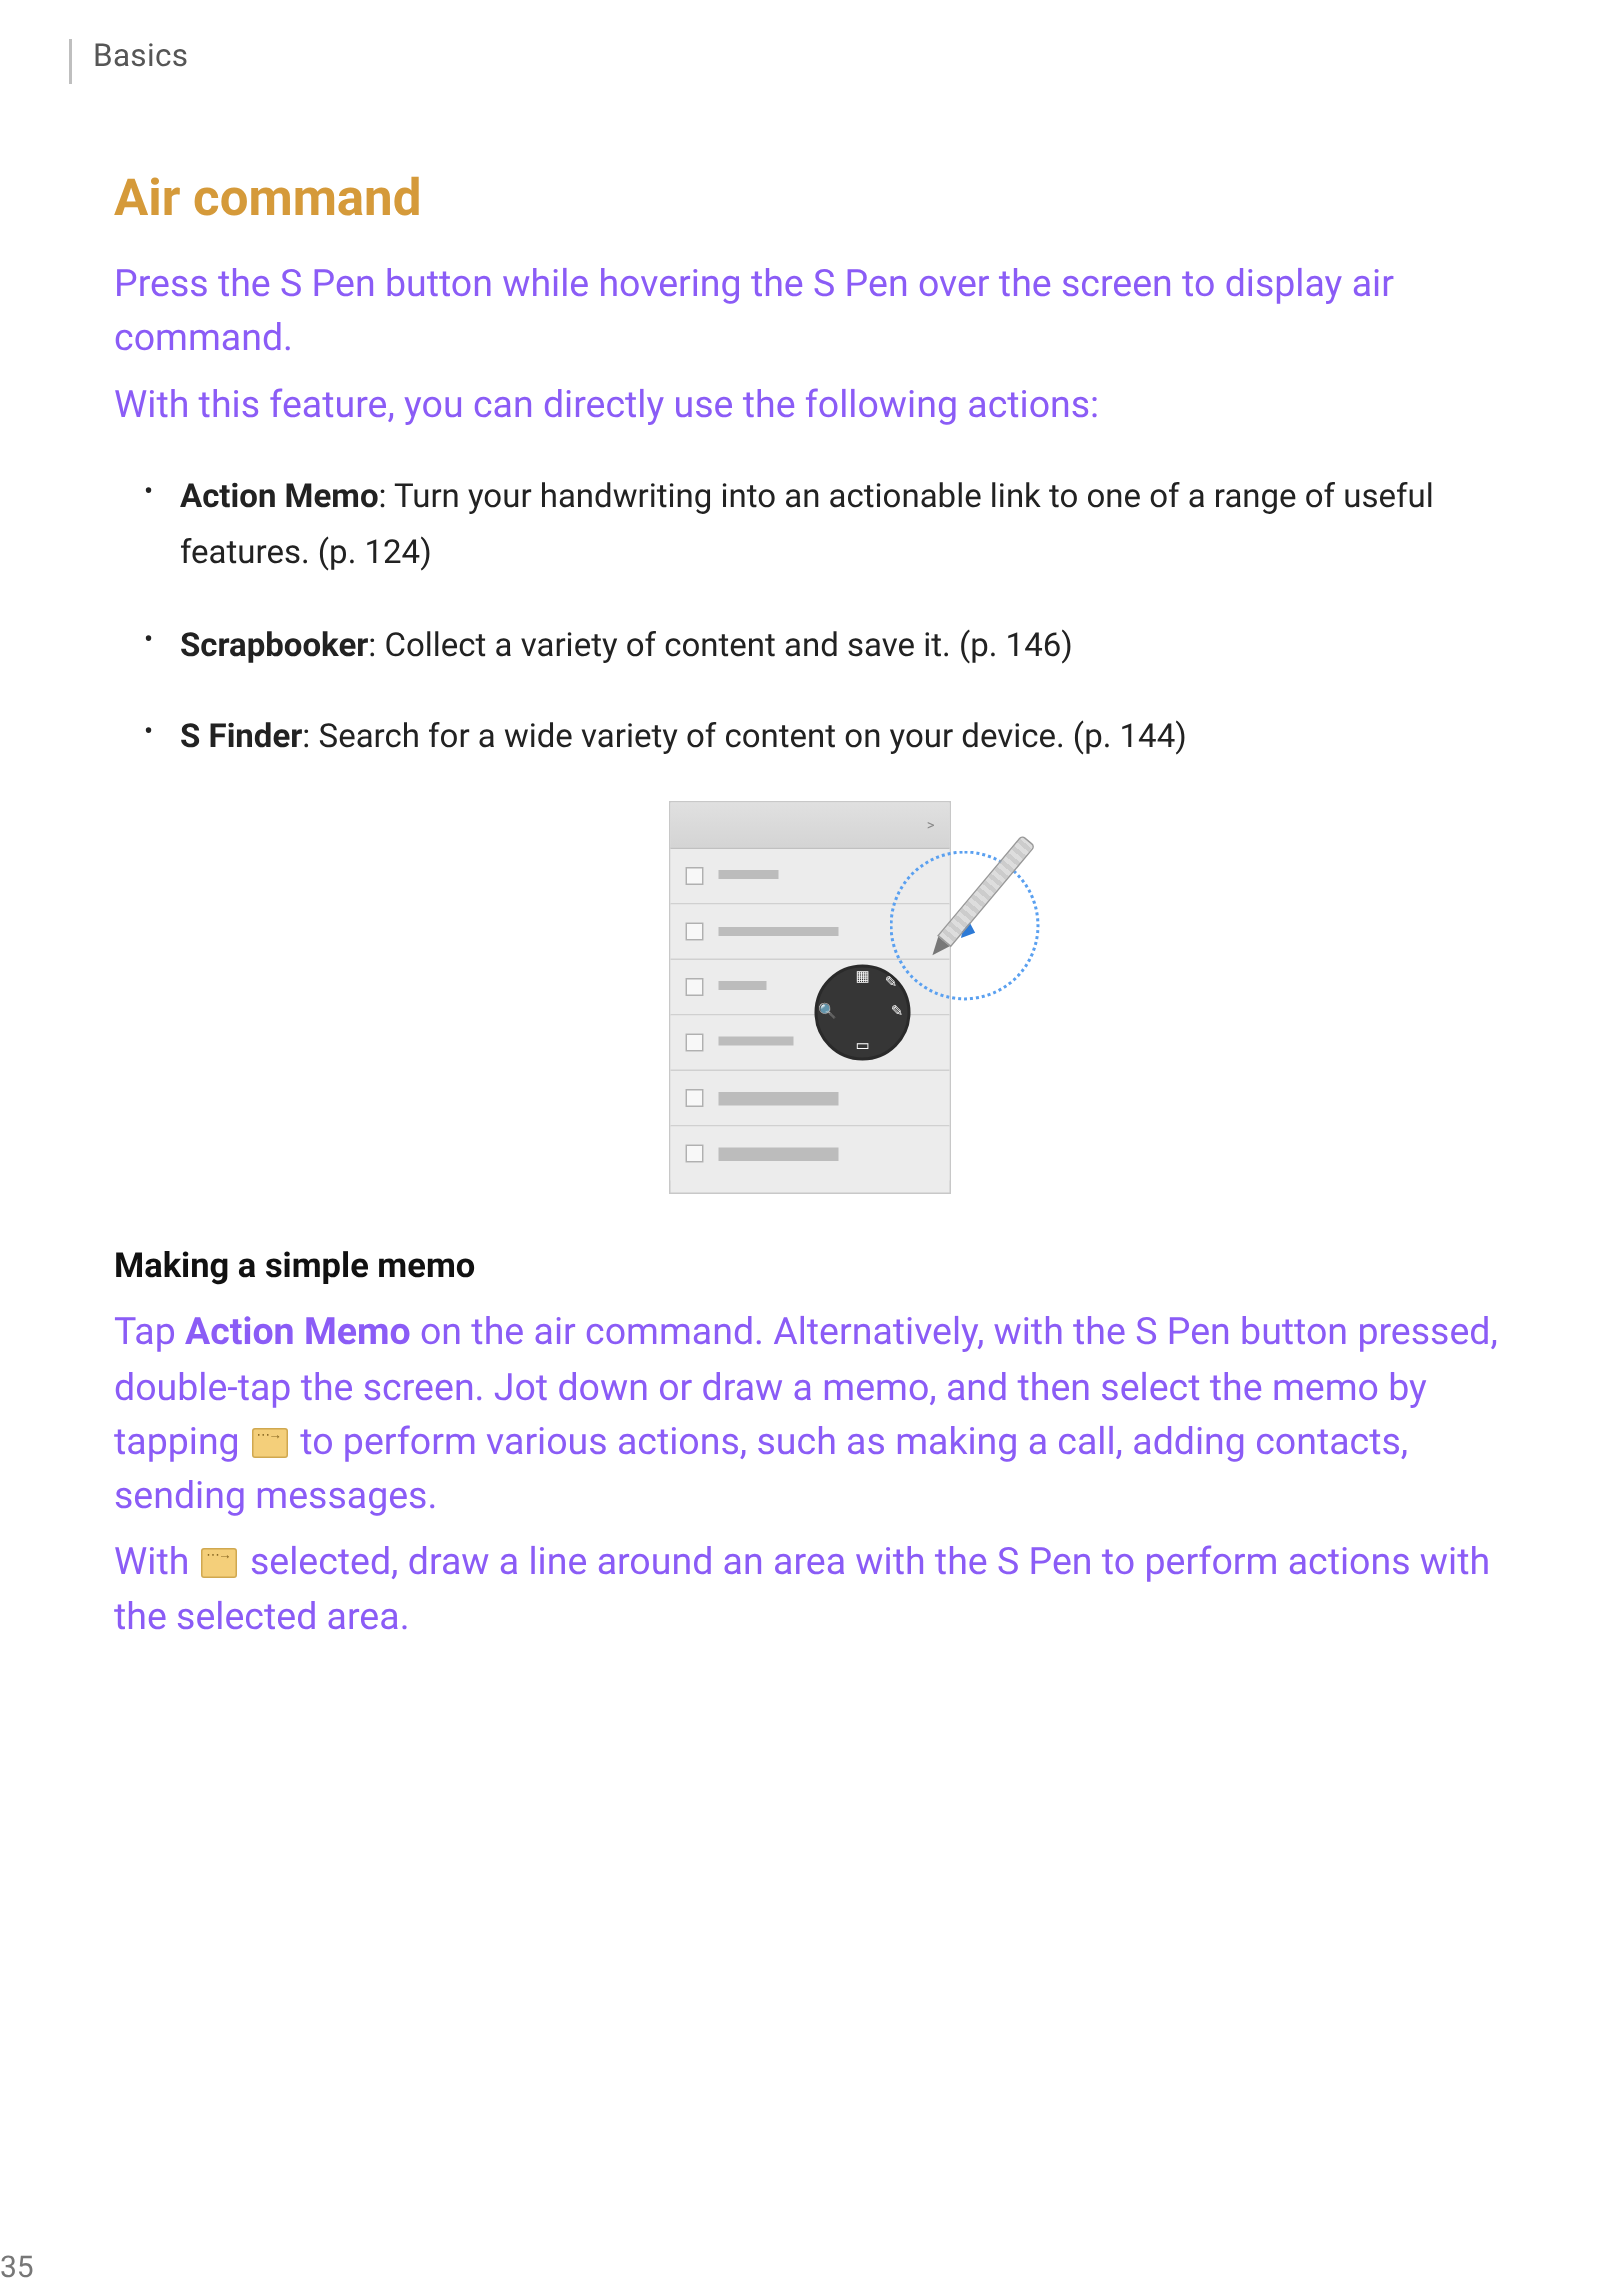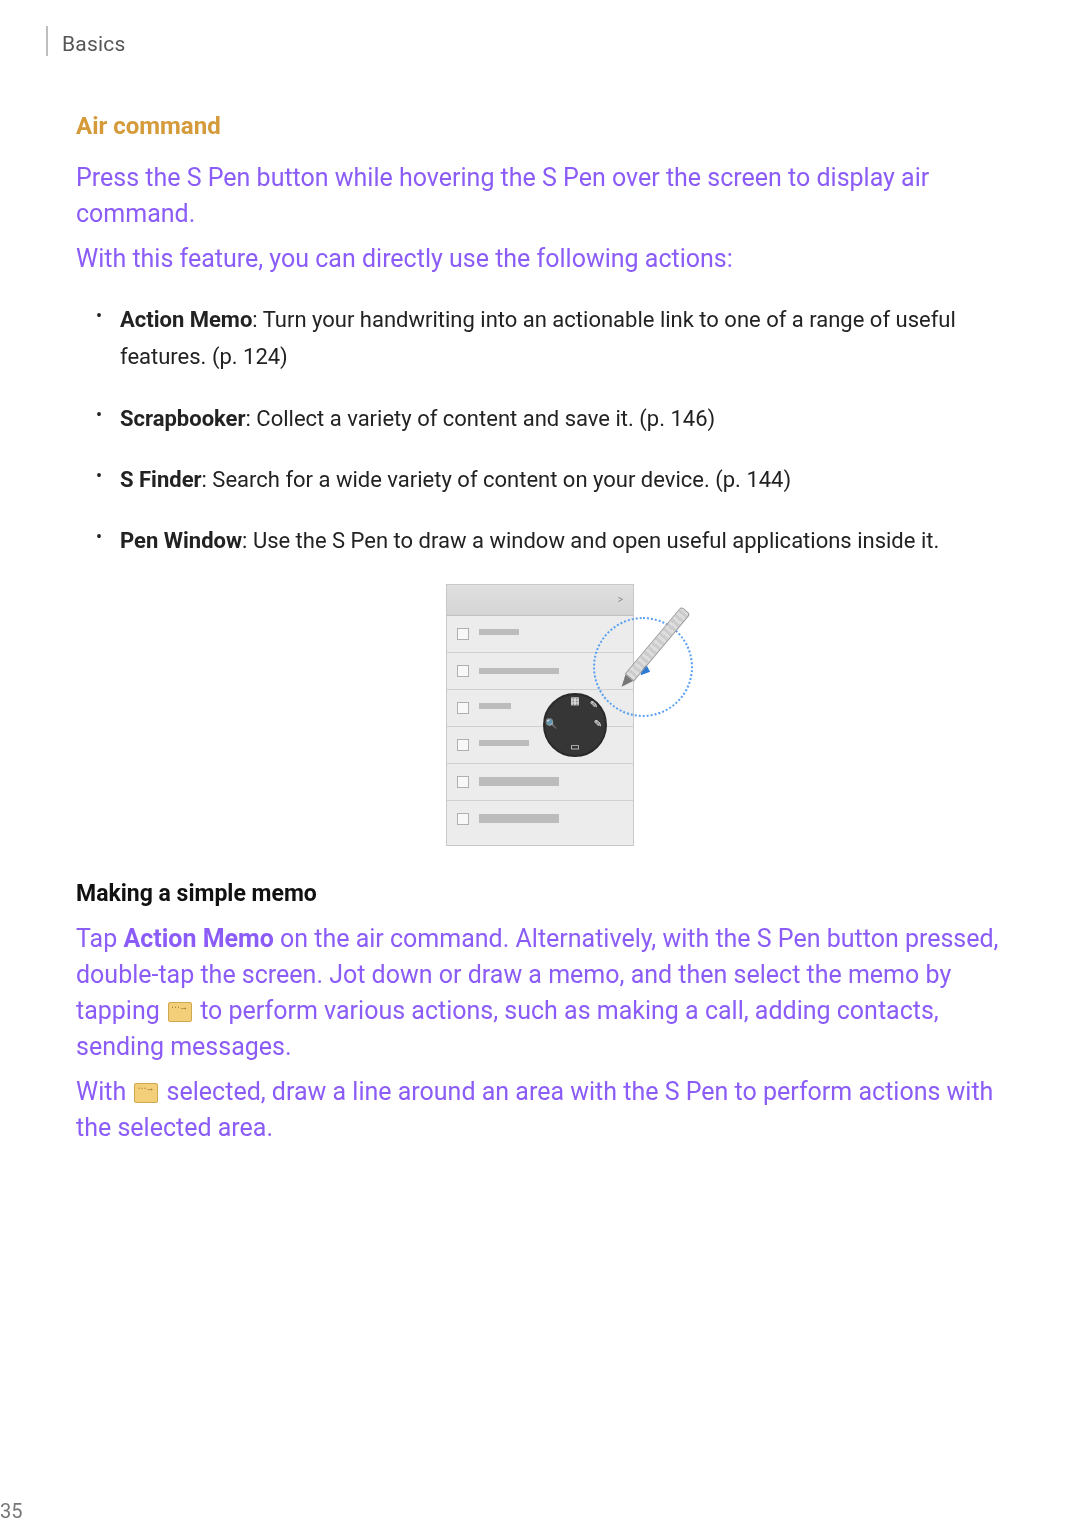--- a/index.html
+++ b/index.html
@@ -7,40 +7,40 @@
       padding: 0;
       font-family: -apple-system, "Segoe UI", Roboto, Helvetica, Arial, sans-serif;
       background: #fff;
       color: #222;
       width: 1080px;
       min-height: 1527px;
       box-sizing: border-box;
     }
     .header-row {
       display: flex;
-      align-items: flex-end;
+      align-items: flex-start;
       margin-top: 26px;
       margin-left: 46px;
     }
     .header-bar {
       width: 2px;
       height: 30px;
       background: #bfbfbf;
       margin-right: 14px;
     }
     .section-label {
       font-size: 21px;
       color: #565656;
       letter-spacing: 0.2px;
     }
     .content {
       margin: 0 76px;
     }
     h1.air {
-      font-size: 24px;
+      font-size: 34px;
       font-weight: 700;
       color: #d59a3a;
       margin: 56px 0 20px 0;
     }
     p.body {
       font-size: 25px;
       line-height: 1.45;
       margin: 0 0 8px 0;
       color: #8b5cf6;
     }
@@ -239,23 +239,20 @@
 
   <ul class="features">
     <li>
       <span class="bold">Action Memo</span><span>: Turn your handwriting into an actionable link to one of a range of useful features. (p. 124)</span>
     </li>
     <li>
       <span class="bold">Scrapbooker</span><span>: Collect a variety of content and save it. (p. 146)</span>
     </li>
     <li>
       <span class="bold">S Finder</span><span>: Search for a wide variety of content on your device. (p. 144)</span>
-    </li>
-    <li>
-      <span class="bold">Pen Window</span><span>: Use the S Pen to draw a window and open useful applications inside it.</span>
     </li>
   </ul>
 
   <div class="illustration">
     <div class="illus-header">
       <span>&gt;</span>
     </div>
     <div class="list-row">
           <div class="cb"></div>
           <div style="display:flex;flex-direction:column;gap:3px">

